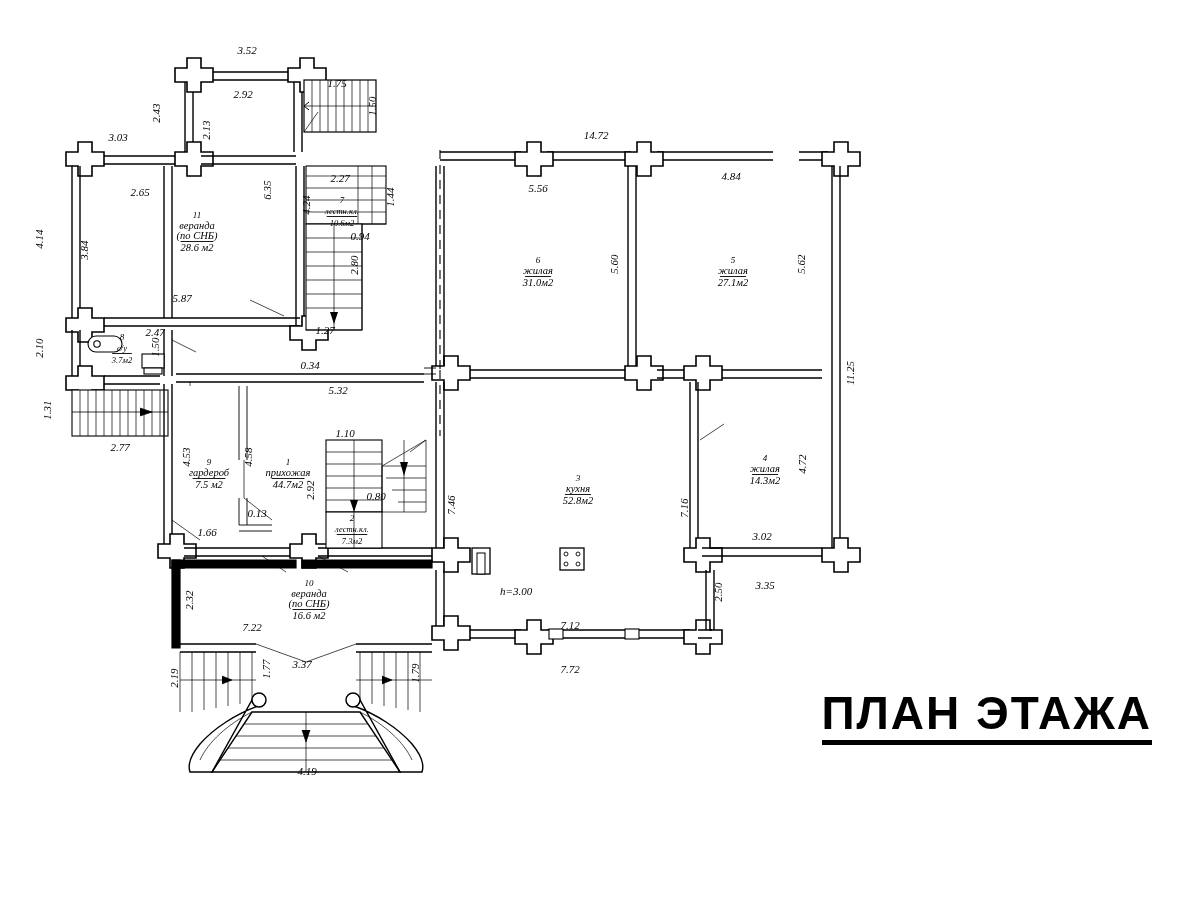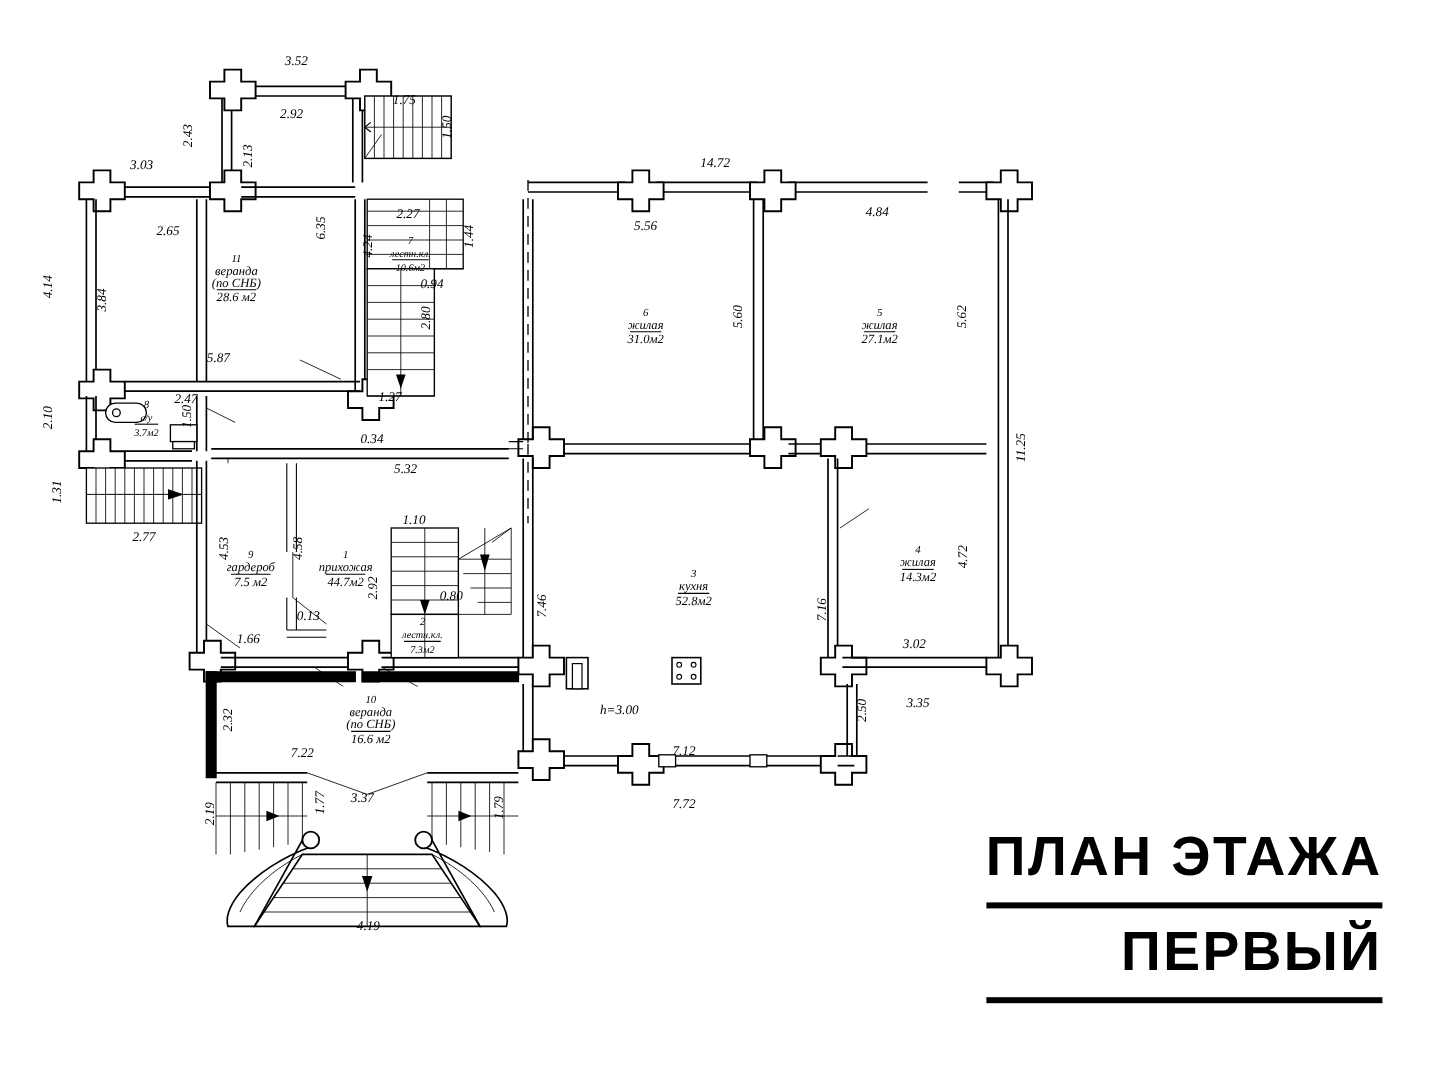--- a/index.html
+++ b/index.html
@@ -14,21 +14,21 @@
   .rmname{font-family:"Liberation Serif",serif;font-style:italic;font-size:10.5px;fill:#000;text-anchor:middle;}
   .rmname-s{font-family:"Liberation Serif",serif;font-style:italic;font-size:8.5px;fill:#000;text-anchor:middle;}
   .rmarea{font-family:"Liberation Serif",serif;font-style:italic;font-size:10.5px;fill:#000;text-anchor:middle;}
   .rmarea-s{font-family:"Liberation Serif",serif;font-style:italic;font-size:8.5px;fill:#000;text-anchor:middle;}
   .note{font-family:"Liberation Serif",serif;font-style:italic;font-size:11px;fill:#000;}
 
   
   #title-block{position:absolute;right:48px;top:690px;text-align:right;}
   .title-line{font-family:"Liberation Sans",sans-serif;font-weight:bold;font-size:46px;
     letter-spacing:2px;color:#000;line-height:1.0;border-bottom:5px solid #000;
-    padding-bottom:16px;margin-bottom:12px;display:block;white-space:nowrap;}
+    padding-bottom:4px;margin-bottom:12px;display:block;white-space:nowrap;}
   .title-line.second{margin-bottom:0;}
 </style>
 </head>
 <body>
 
 <div id="page">
 
 <svg id="plan" viewBox="0 0 1200 900">
   <defs>
     <style>
@@ -379,16 +379,15 @@
           <line x1="180.608" x2="213.392" y1="241.5" y2="241.5" stroke="#000000" stroke-width="0.9"></line>
           <text class="rmarea" x="197" y="251">28.6 м2</text>
         </g>
       </g>
 
   <text class="note" x="500" y="595">h=3.00</text>
 </svg>
 
 <div id="title-block">
   <span class="title-line">ПЛАН ЭТАЖА</span>
-  <span class="title-line second">ПЕРВЫЙ</span>
 </div>
 
 </div>
 
 </body></html>

